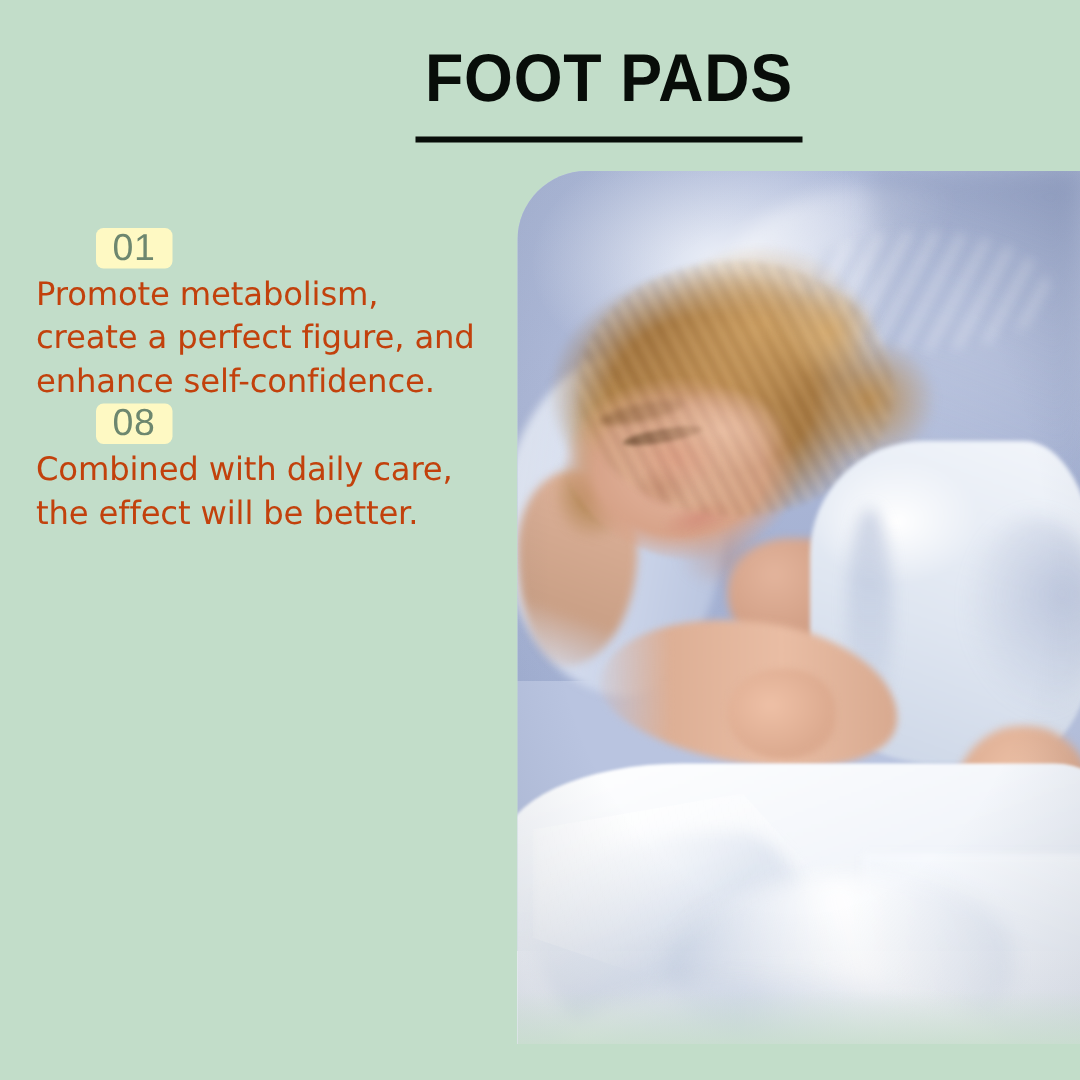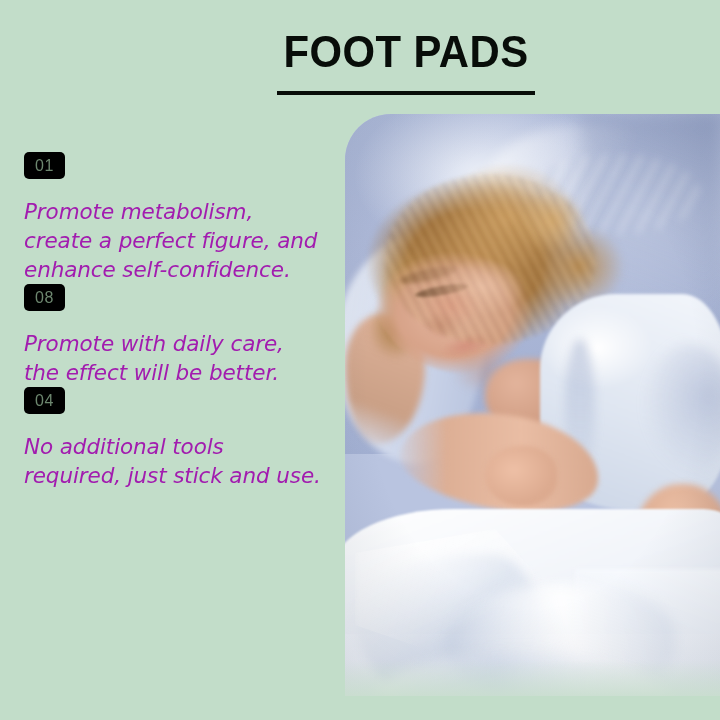--- a/index.html
+++ b/index.html
@@ -293,38 +293,38 @@
   
   #benefits-list {
     position: absolute;
     left: 24px;
     top: 152px;
     width: 308px;
   }
   .benefit-item { margin: 0 0 0 0; }
   .benefit-badge {
     display: inline-block;
-    background: #000000;
+    background: #fef9c3;
     color: #6d876f;
     font-family: "Liberation Sans", sans-serif;
-    font-size: 16px;
+    font-size: 25px;
     line-height: 27px;
     padding: 0 11px;
     border-radius: 5px;
     letter-spacing: 0.5px;
+    margin-left: 40px;
   }
   .benefit-text {
-    margin: 18px 0 0 0;
+    margin: 3px 0 0 0;
     font-family: "DejaVu Sans", sans-serif;
     font-size: 21.5px;
     line-height: 29px;
-    color: #a21caf;
+    color: #c2410c;
     white-space: pre-line;
     letter-spacing: -0.1px;
-    font-style: italic;
   }
 </style>
 </head>
 <body>
 
 <div id="poster">
 
   <div id="title-block">
     <div id="poster-title">FOOT PADS</div>
     <div id="title-rule"></div>
@@ -380,25 +380,20 @@
     <div class="benefit-item">
       <span class="benefit-badge">01</span>
       <p class="benefit-text">Promote metabolism,
 create a perfect figure, and
 enhance self-confidence.</p>
     </div>
 
 
     <div class="benefit-item">
       <span class="benefit-badge">08</span>
-      <p class="benefit-text">Promote with daily care,
+      <p class="benefit-text">Combined with daily care,
 the effect will be better.</p>
     </div>
 
-    <div class="benefit-item">
-      <span class="benefit-badge">04</span>
-      <p class="benefit-text">No additional tools
-required, just stick and use.</p>
-    </div>
 
   </div>
 
 </div>
 
 </body></html>

